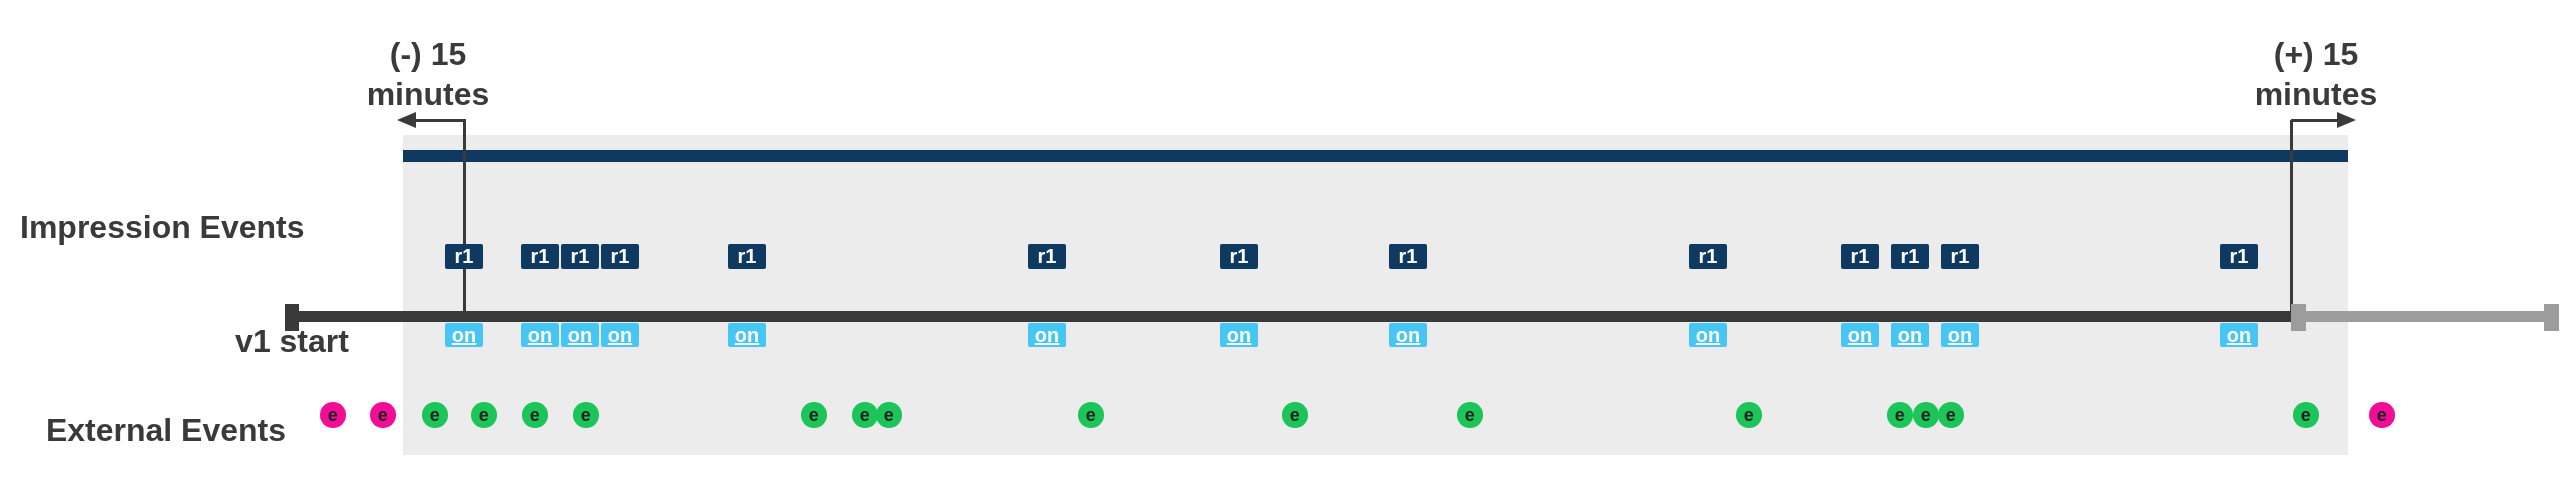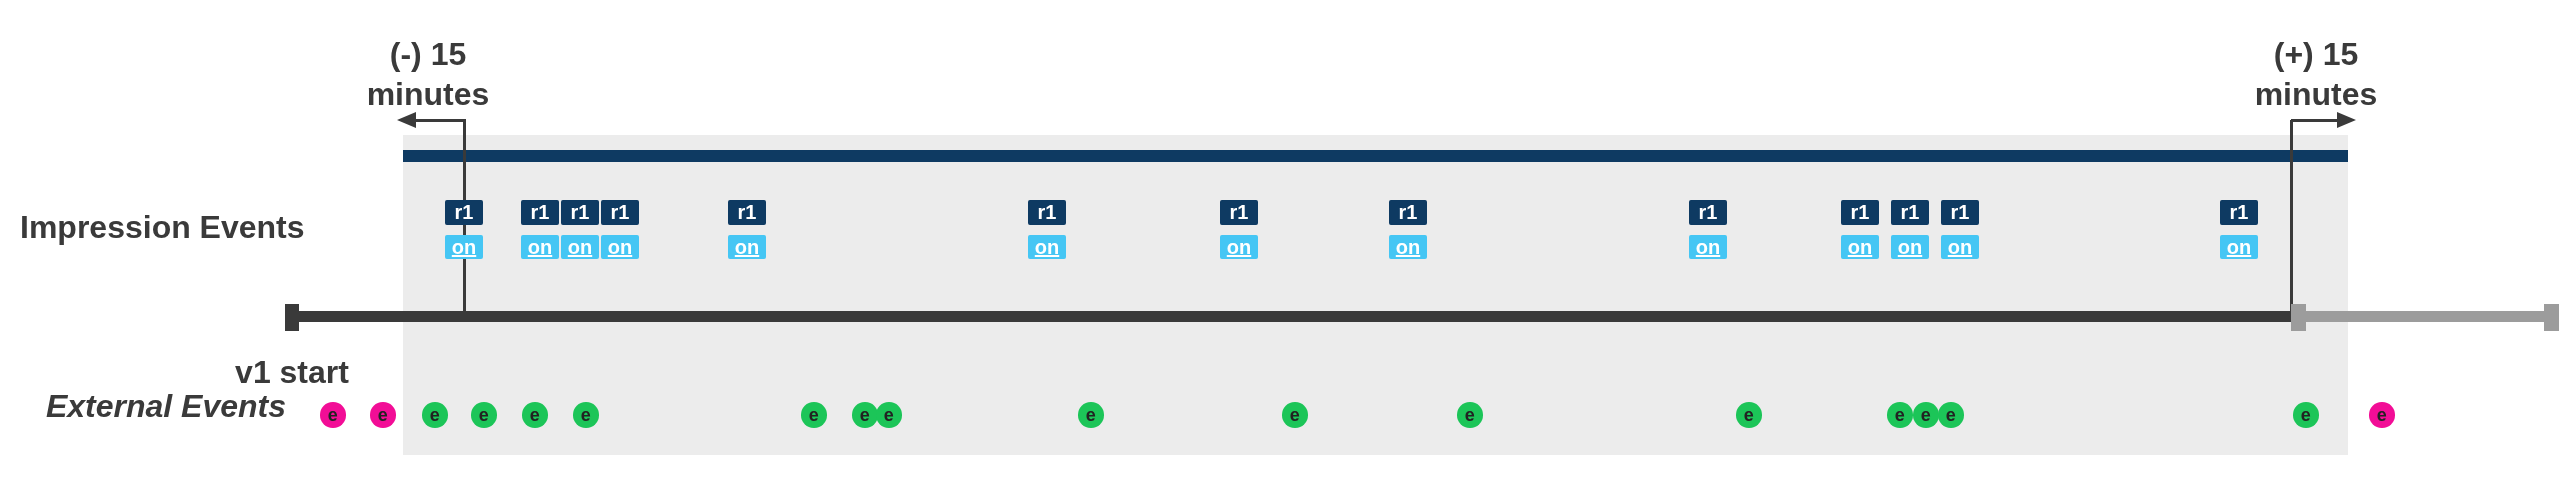--- a/index.html
+++ b/index.html
@@ -40,34 +40,34 @@
     font-size:32px;font-weight:bold;line-height:40px;text-align:center;
   }
   .window-label.minus{left:315px;}
   .window-label.plus{left:2203px;}
   
   .row-label{
     position:absolute;left:0;width:266px;text-align:right;
     font-size:32px;font-weight:bold;white-space:nowrap;padding-left:20px;
   }
   .row-label.impression{top:209px;}
-  .row-label.external{top:388px;font-style:italic;}
+  .row-label.external{top:412px;}
   
   .start-label{
     position:absolute;width:226px;text-align:center;
     font-size:32px;font-weight:bold;
   }
-  .start-label.v1{left:179px;top:354px;}
+  .start-label.v1{left:179px;top:323px;}
   .start-label.v2{left:2186px;top:341px;}
   
   .badge-col{position:absolute;top:200px;width:38px;display:flex;flex-direction:column;gap:10.4px;}
   .badge{
     width:38px;height:24.5px;border-radius:1.9px;
     display:flex;align-items:center;justify-content:center;
-    color:#ffffff;font-size:20px;font-weight:bold;line-height:1;
+    color:#ffffff;font-size:20px;font-weight:bold;line-height:1;margin-top:44px;
   }
   .badge-r1{background:var(--navy);}
   .badge-on{background:var(--sky);text-decoration:underline;}
   
   .dot{
     position:absolute;top:402px;width:25.5px;height:25.5px;border-radius:50%;
     display:flex;align-items:center;justify-content:center;
     font-size:18px;font-weight:bold;color:#222222;line-height:1;
   }
   .dot-green{background:var(--green);}

